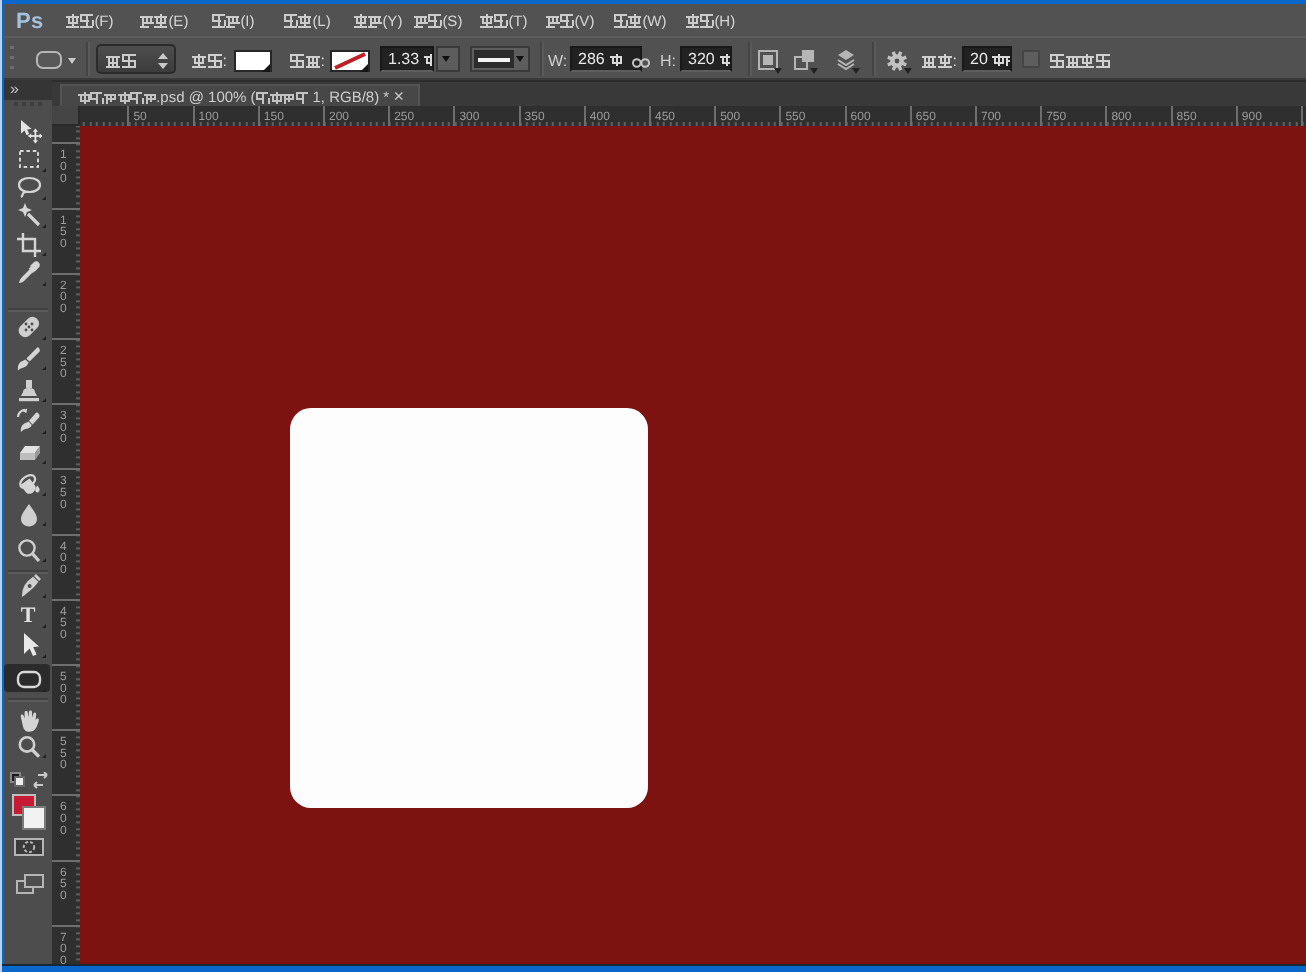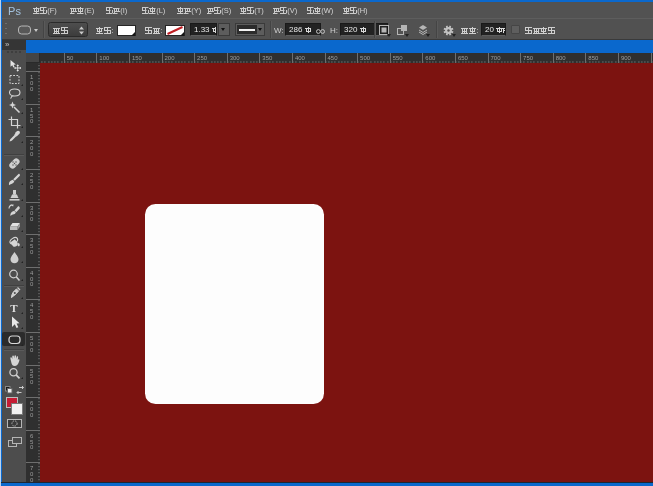--- a/index.html
+++ b/index.html
@@ -25,21 +25,21 @@
   linear-gradient(currentColor,currentColor) 0 6px/7px 1px no-repeat,
   linear-gradient(currentColor,currentColor) 1px 3.5px/5px 1px no-repeat,
   linear-gradient(currentColor,currentColor) 1px 1px/1px 6px no-repeat,
   linear-gradient(currentColor,currentColor) 5px 1px/1px 6px no-repeat,
   linear-gradient(currentColor,currentColor) 3px 2px/1px 5px no-repeat}
 .c.sm{width:6px;height:6.5px;background-size:6px 1px,4px 1px,6px 1px,1px 6.5px,1px 3px,1px 3px}
 
 #menubar{left:2px;top:2px;right:0;height:16px;background:#525252}
 #menubar .mi{position:absolute;top:5px;font-size:7.5px;color:#d6d6d6;line-height:8px}
 #menubar .mi .c{width:6.5px;height:7px;background-size:6.5px 1px,4.5px 1px,6.5px 1px,1px 7px,1px 3px,1px 3px}
-#pslogo{position:absolute;left:6px;top:2.5px;font-size:11px;font-weight:normal;color:#a3c2de;letter-spacing:.2px}
+#pslogo{position:absolute;left:6px;top:2.5px;font-size:11px;font-weight:bold;color:#a3c2de;letter-spacing:.2px}
 
 #optbar{left:2px;top:18px;right:0;height:22px;background:#515151;border-top:1px solid #5d5d5d;border-bottom:1px solid #3a3a3a;font-size:8px;line-height:9px}
 .sep{position:absolute;top:2px;width:1px;height:17px;background:#444;box-shadow:1px 0 0 #5a5a5a}
 .lbl{position:absolute;top:7px;font-size:8px;color:#dadada}
 .inp{position:absolute;top:4px;height:13px;background:#222;border:1px solid #191919;border-bottom-color:#5e5e5e;color:#e8e8e8;font-size:8px;line-height:11px;padding-left:3px;overflow:hidden;white-space:nowrap}
 .mini{position:absolute;width:0;height:0;border-left:2.5px solid transparent;border-right:2.5px solid transparent;border-top:3px solid #111}
 
 #tabbar{left:26px;top:40px;right:0;height:13px;background:#393939;border-top:1px solid #2c2c2c}
 #tab{position:absolute;left:3.5px;top:1px;width:180px;height:12px;background:#474747;border:1px solid #545454;border-bottom:none;color:#cecece;font-size:7.5px;line-height:11px;padding-left:8px;white-space:nowrap;overflow:hidden}
 #tab .c{width:6px;height:6.5px;background-size:6px 1px,4px 1px,6px 1px,1px 6.5px,1px 3px,1px 3px;margin:0 .3px}
@@ -114,21 +114,21 @@
   <div class="mini" style="left:256px;top:9px"></div>
   <div class="sep" style="left:268px"></div>
 
   <span class="lbl" style="left:272px;color:#cfcfcf">W:</span>
   <div class="inp" style="left:283px;width:36px">286 <span class="c sm" style="margin:0"></span></div>
   <svg class="abs" style="left:314px;top:9.5px" width="9" height="5" viewBox="0 0 9 5">
         <circle cx="2.4" cy="2.5" r="1.9" fill="none" stroke="#c4c4c4" stroke-width="1"></circle>
         <circle cx="6.6" cy="2.5" r="1.9" fill="none" stroke="#c4c4c4" stroke-width="1"></circle>
       </svg>
   <span class="lbl" style="left:328px;color:#cfcfcf">H:</span>
-  <div class="inp" style="left:338px;width:48px">320 <span class="c sm" style="margin:0"></span></div>
+  <div class="inp" style="left:338px;width:26px">320 <span class="c sm" style="margin:0"></span></div>
   <div class="sep" style="left:372px"></div>
 
   <svg class="abs" style="left:377px;top:6px" width="10" height="10" viewBox="0 0 10 10">
         <rect x="0.5" y="0.5" width="9" height="9" fill="none" stroke="#b5b5b5"></rect>
         <rect x="2.5" y="2.5" width="5" height="5" fill="#b5b5b5"></rect>
       </svg>
   <div class="mini" style="left:385px;top:15px;border-top-color:#222"></div>
   <svg class="abs" style="left:395px;top:6px" width="10" height="10" viewBox="0 0 10 10">
         <rect x="0.5" y="3.5" width="6" height="6" fill="none" stroke="#b5b5b5"></rect>
         <rect x="4" y="0" width="6" height="6" fill="#b5b5b5"></rect>
@@ -156,20 +156,23 @@
         </g>
         <circle cx="5.5" cy="5.5" r="1.2" fill="#515151"></circle>
       </svg>
   <div class="mini" style="left:450px;top:15px;border-top-color:#222"></div>
 
   <span class="lbl" style="left:459px"><span class="c v3"></span><span class="c"></span>:</span>
   <div class="inp" style="left:479px;width:25px">20 <span class="c sm" style="margin:0"></span><span class="c sm v3" style="margin:0"></span></div>
   <div class="abs" style="left:509px;top:6px;width:9px;height:9px;background:#5e5e5e;border:1px solid #454545;border-radius:1px"></div>
   <span class="lbl" style="left:523px"><span class="c v2"></span><span class="c v3"></span><span class="c"></span><span class="c v2"></span></span>
  </div>
+ <div class="abs" id="tabbar">
+      <div id="tab"><span class="c"></span><span class="c v2"></span><span class="c v3"></span><span class="c"></span><span class="c v2"></span><span class="c v3"></span>.psd @ 100% (<span class="c v2"></span><span class="c"></span><span class="c v3"></span><span class="c v2"></span> 1, RGB/8) * <span style="color:#c6c6c6;font-size:9px">×</span></div>
+    </div>
  <div class="abs" id="toolbar">
       <div id="tbhead">»</div>
   <div style="position:absolute;left:5px;top:10.5px;width:14px;height:2px;background:repeating-linear-gradient(90deg,#3e3e3e 0 2px,transparent 2px 4px)"></div>
   <div class="tool" style="top:19.3px">
         <svg width="13" height="13" viewBox="0 0 13 13">
           <path d="M2.5 1 L2.5 7.8 L4.3 6.2 L5.3 8.6 L6.6 8 L5.6 5.7 L7.8 5.5 Z" fill="#e4e4e4"></path>
           <g stroke="#e4e4e4" stroke-width="0.9">
             <line x1="9.7" y1="6.2" x2="9.7" y2="11.8"></line>
             <line x1="6.9" y1="9" x2="12.5" y2="9"></line>
           </g>

